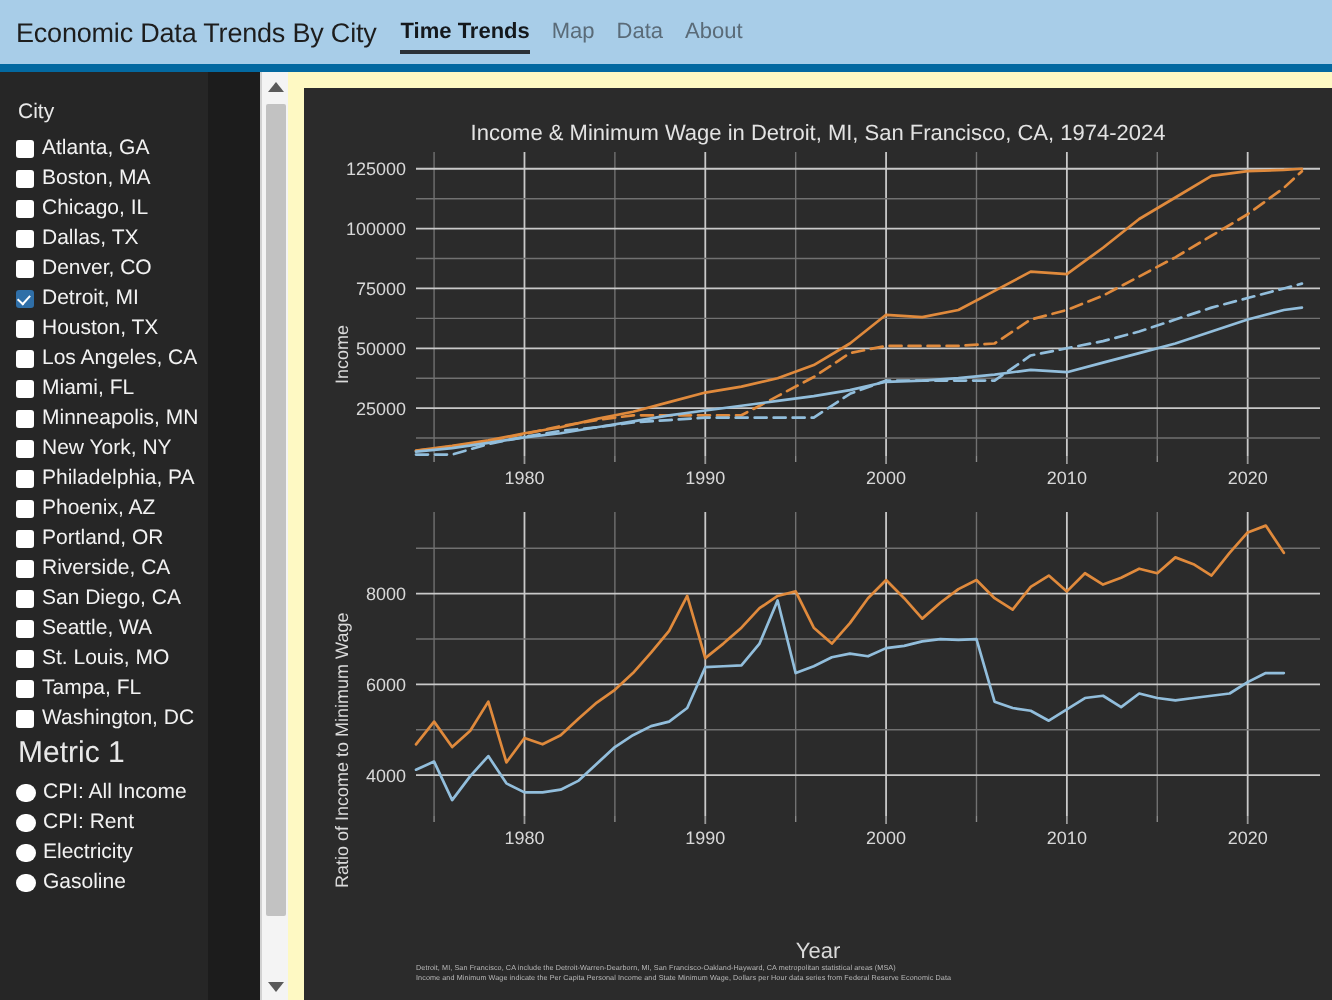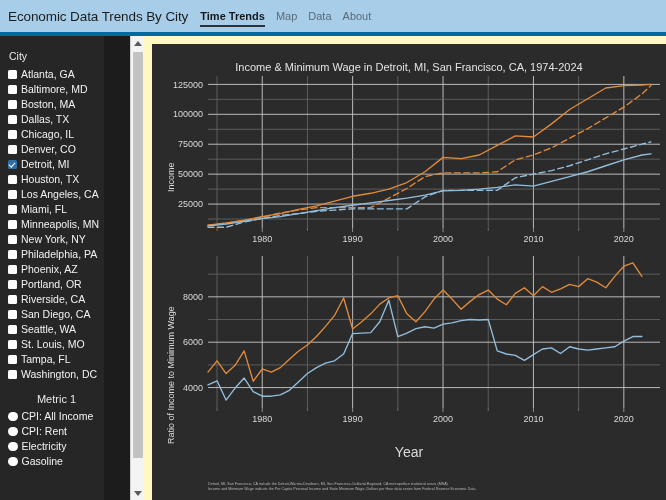--- a/index.html
+++ b/index.html
@@ -52,21 +52,21 @@
   .box.checked{background:#2f6fa8;}
   .box.checked:after{
     content:"";position:absolute;left:2.4px;top:0.6px;width:2.6px;height:5px;
     border:solid #ffffff;border-width:0 1.4px 1.4px 0;transform:rotate(42deg);
   }
   .radio{
     width:9.5px;height:9.5px;background:#ffffff;border-radius:50%;
     margin-right:4px;flex:0 0 auto;
   }
   .opt-label{font-size:10.5px;color:#f2f2f2;white-space:nowrap;line-height:13px;text-align:right;}
-  .metric-head{font-size:11px;color:#e8e8e8;margin:11px 0 4px 1px;text-align:center;}
+  .metric-head{font-size:15px;color:#e8e8e8;margin:1px 0 4px 1px;}
 
   
   .scrollbar{
     position:absolute;left:130px;top:36px;width:14px;height:464px;
     background:#f4f4f4;border-left:1px solid #d2d2d2;box-sizing:border-box;
   }
   .sb-arrow{
     position:absolute;left:0;top:0;width:13px;height:14px;background:#f4f4f4;
     display:flex;align-items:center;justify-content:center;cursor:pointer;
   }
@@ -96,21 +96,21 @@
     position:absolute;left:0;top:17px;width:514px;text-align:center;
     font-size:11px;color:#e3e3e3;
   }
   .plot{position:absolute;}
   .plot svg{display:block;}
   .ylab{
     position:absolute;font-size:9px;color:#dadada;
     transform:rotate(-90deg);transform-origin:left top;white-space:nowrap;
   }
   .xlab{
-    position:absolute;font-size:14px;color:#dadada;white-space:nowrap;
+    position:absolute;font-size:11px;color:#dadada;white-space:nowrap;margin-top:26px;
   }
   .tick{font-size:9px;fill:#d8d8d8;font-family:"Liberation Sans",sans-serif;}
   .footnote{
     position:absolute;left:56px;bottom:7px;width:452px;
     font-size:3.6px;color:#b9b9b9;line-height:5.6px;letter-spacing:0.05px;
   }
 </style>
 </head>
 <body>
 
@@ -128,33 +128,29 @@
 
   <div class="sidebar">
     <div class="group-label">City</div>
     <div id="city-list">
         <div class="opt">
           <span class="box"></span>
           <span class="opt-label">Atlanta, GA</span>
         </div>
         <div class="opt">
           <span class="box"></span>
-          <span class="opt-label">Baltimore, MD</span>
-        </div>
-        <div class="opt">
-          <span class="box"></span>
           <span class="opt-label">Boston, MA</span>
         </div>
         <div class="opt">
           <span class="box"></span>
+          <span class="opt-label">Chicago, IL</span>
+        </div>
+        <div class="opt">
+          <span class="box"></span>
           <span class="opt-label">Dallas, TX</span>
-        </div>
-        <div class="opt">
-          <span class="box"></span>
-          <span class="opt-label">Chicago, IL</span>
         </div>
         <div class="opt">
           <span class="box"></span>
           <span class="opt-label">Denver, CO</span>
         </div>
         <div class="opt">
           <span class="box checked"></span>
           <span class="opt-label">Detroit, MI</span>
         </div>
         <div class="opt">

